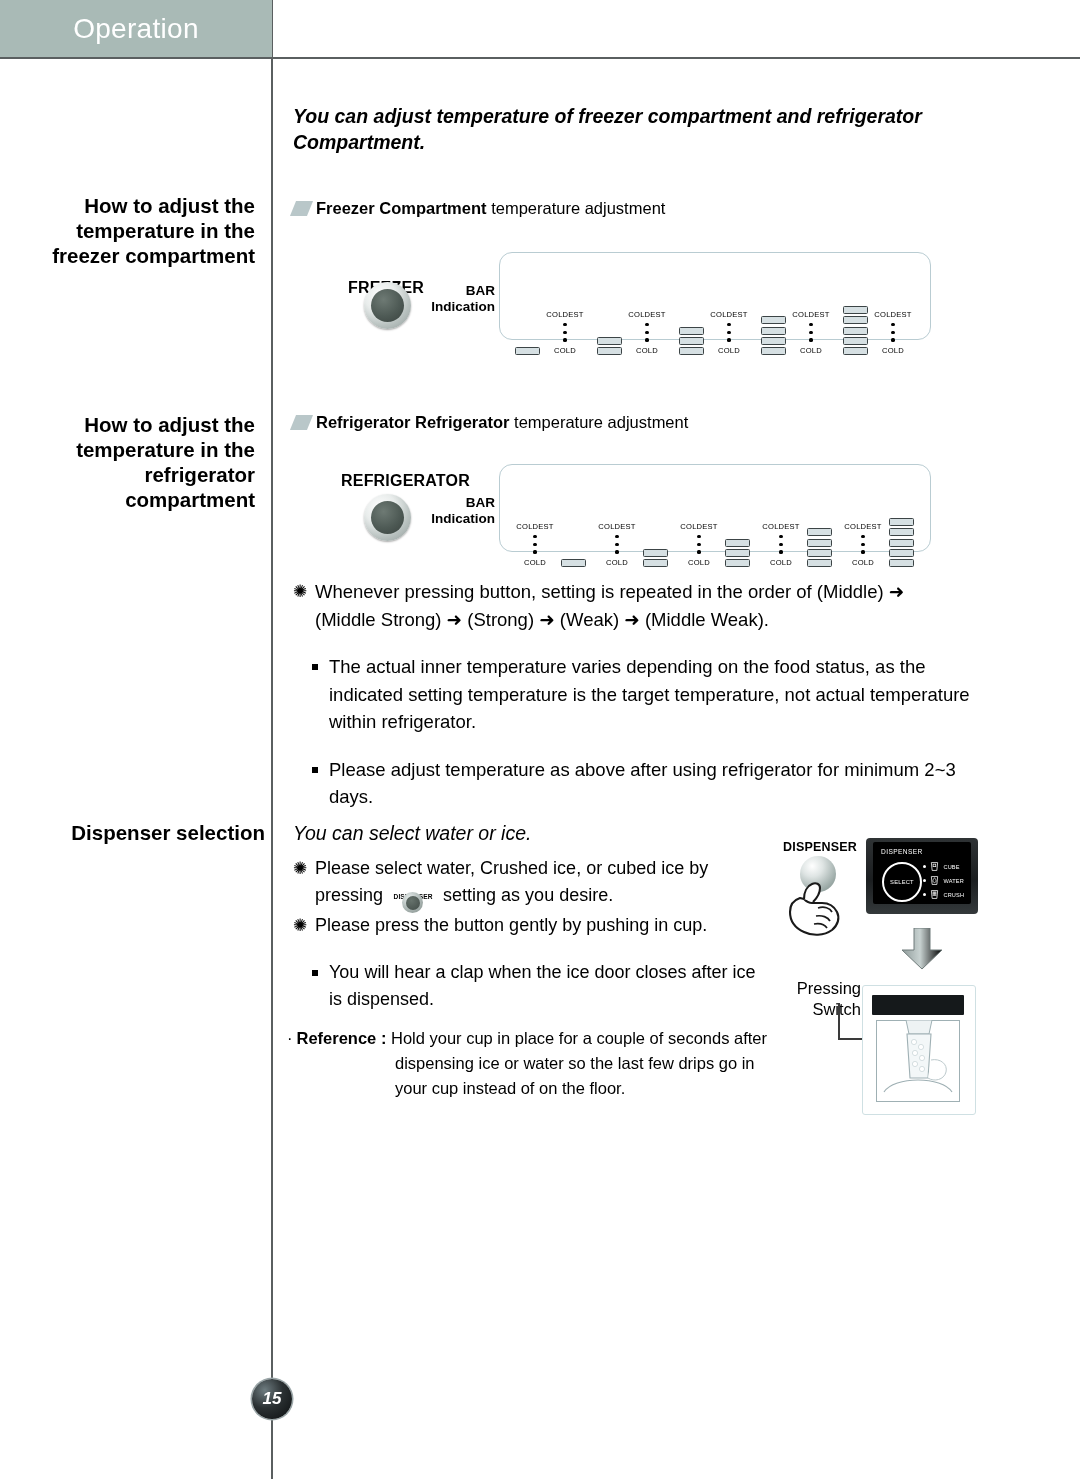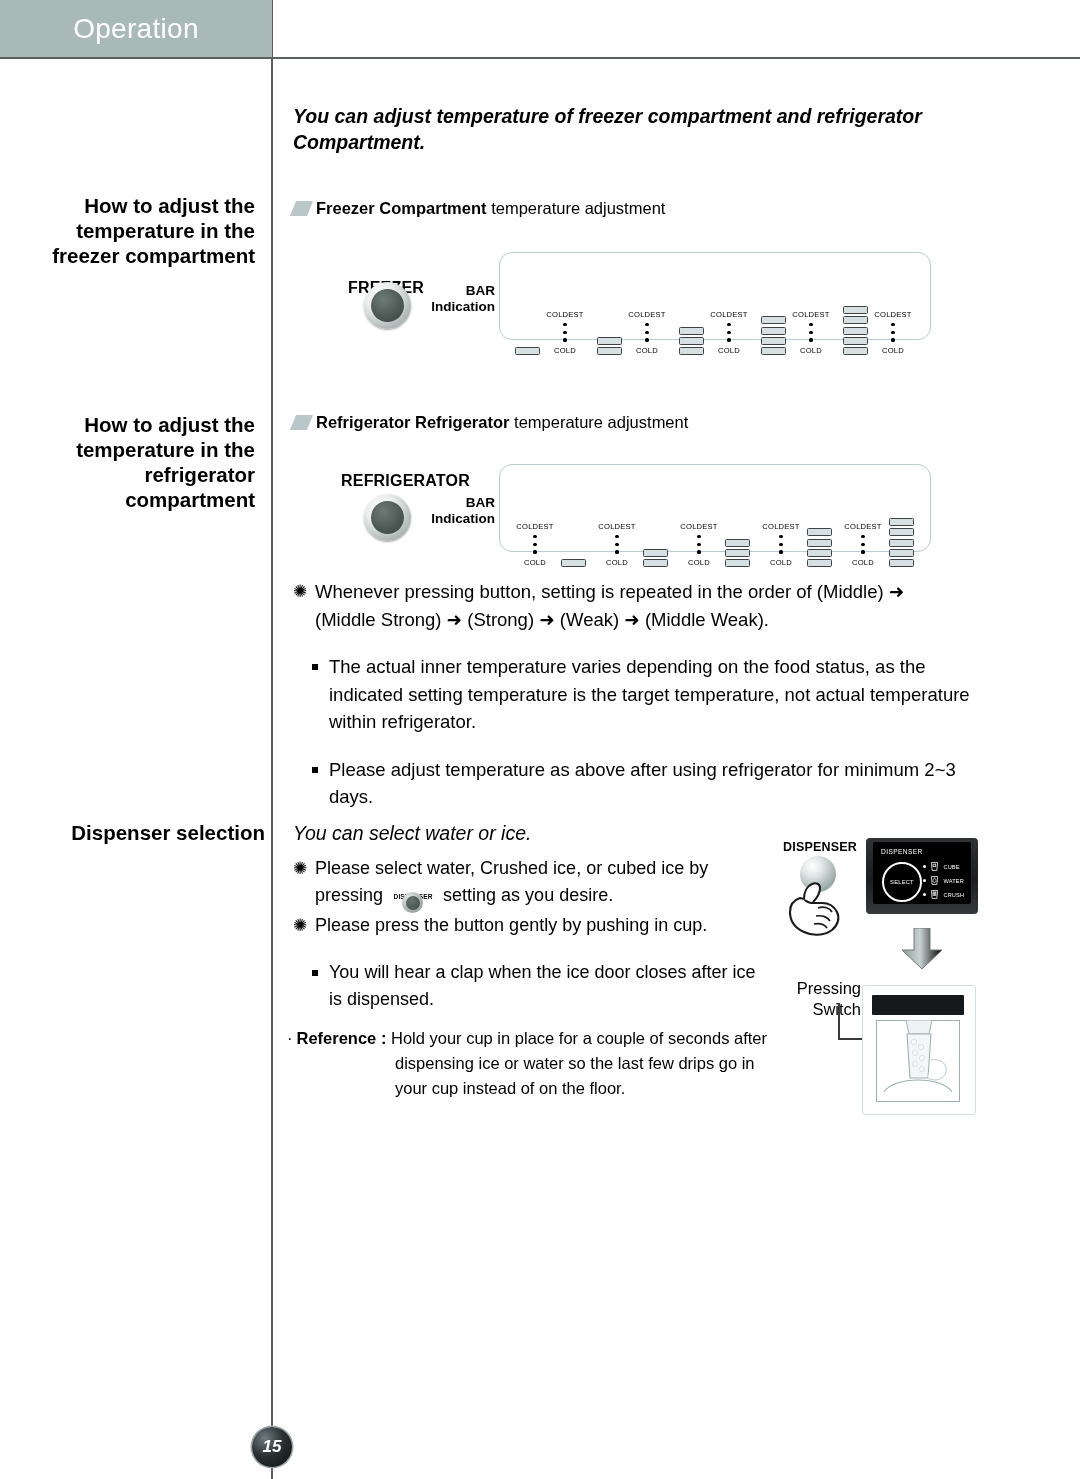--- a/index.html
+++ b/index.html
@@ -674,15 +674,15 @@
     <circle cx="46" cy="38" r="2.6" fill="#ffffff" stroke="#cbd7d9" stroke-width="0.8"></circle>
     <circle cx="39" cy="44" r="2.6" fill="#ffffff" stroke="#cbd7d9" stroke-width="0.8"></circle>
     <circle cx="46" cy="49" r="2.6" fill="#ffffff" stroke="#cbd7d9" stroke-width="0.8"></circle>
   </svg>
 </div>
 
 <div style="position:absolute; left:252px; top:1379px; width:40px; height:40px;
             border-radius:50%;
             background: radial-gradient(circle at 32% 28%, #6e7c80 0%, #2b3133 45%, #0b0e0f 100%);
             box-shadow: 0 0 0 1.5px #9aa6a8;
-            display:flex; align-items:center; justify-content:center;margin-top:48px;">
+            display:flex; align-items:center; justify-content:center;">
   <span style="color:#fff; font-size:17px; font-weight:bold; font-style:italic;">15</span>
 </div>
 
 </body></html>

